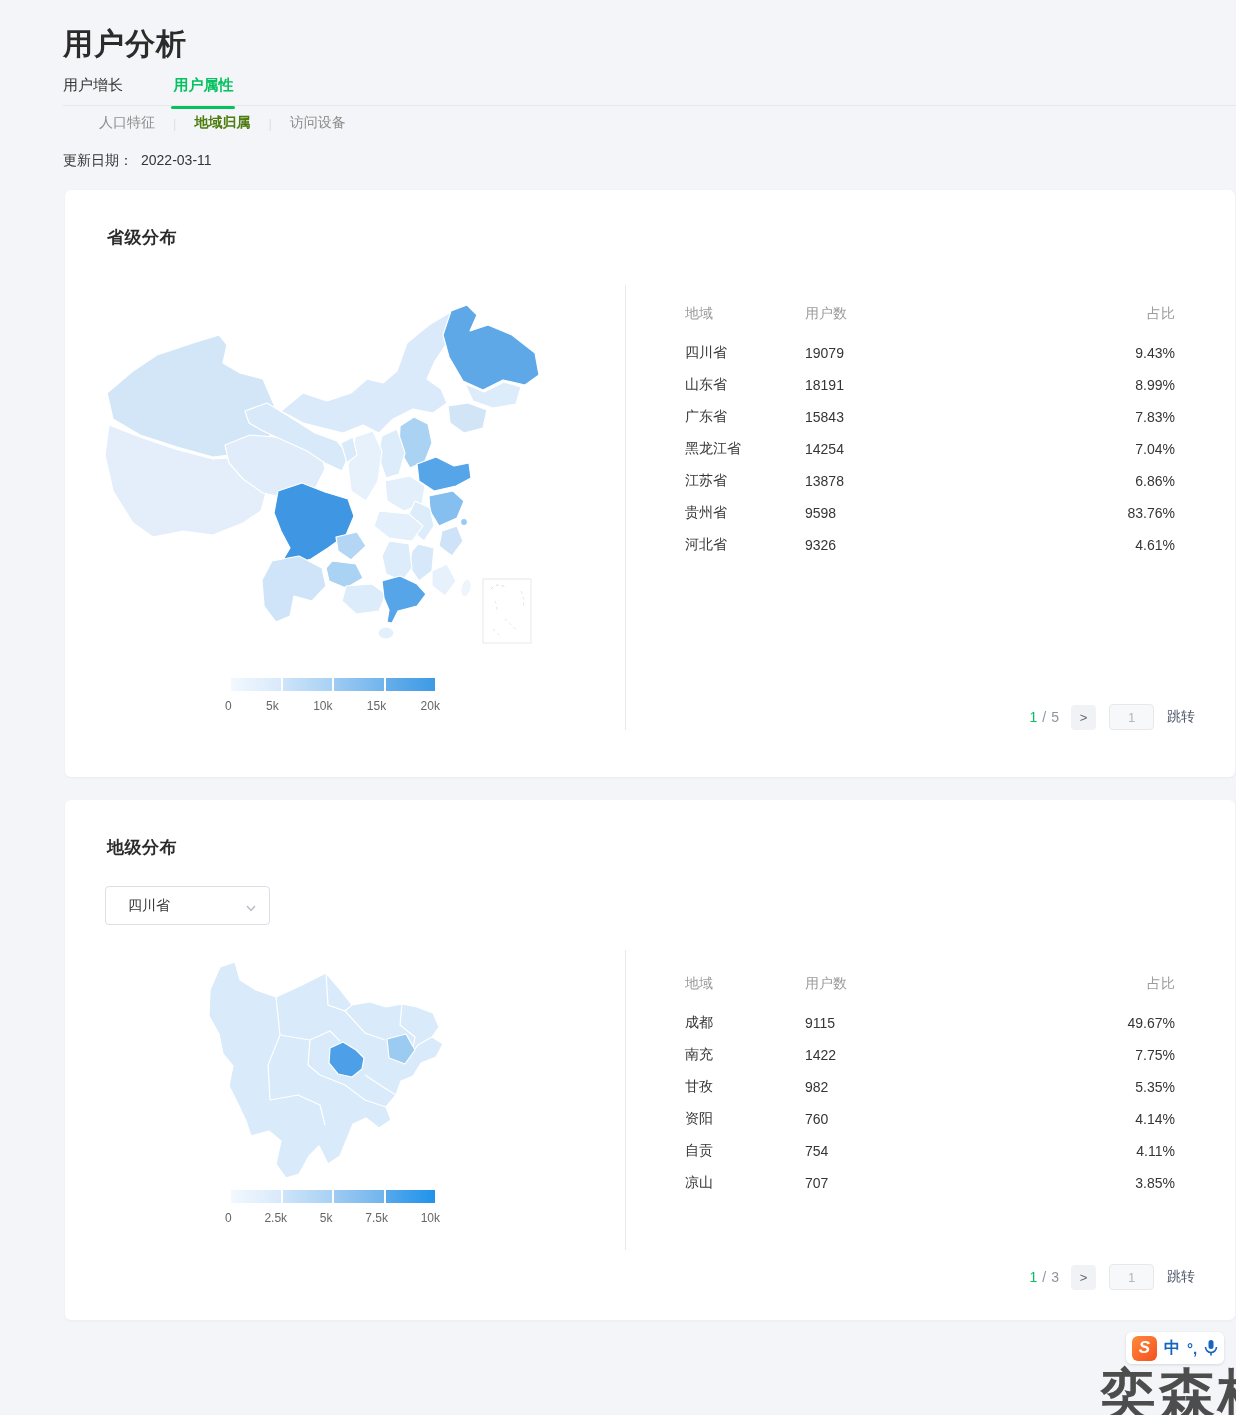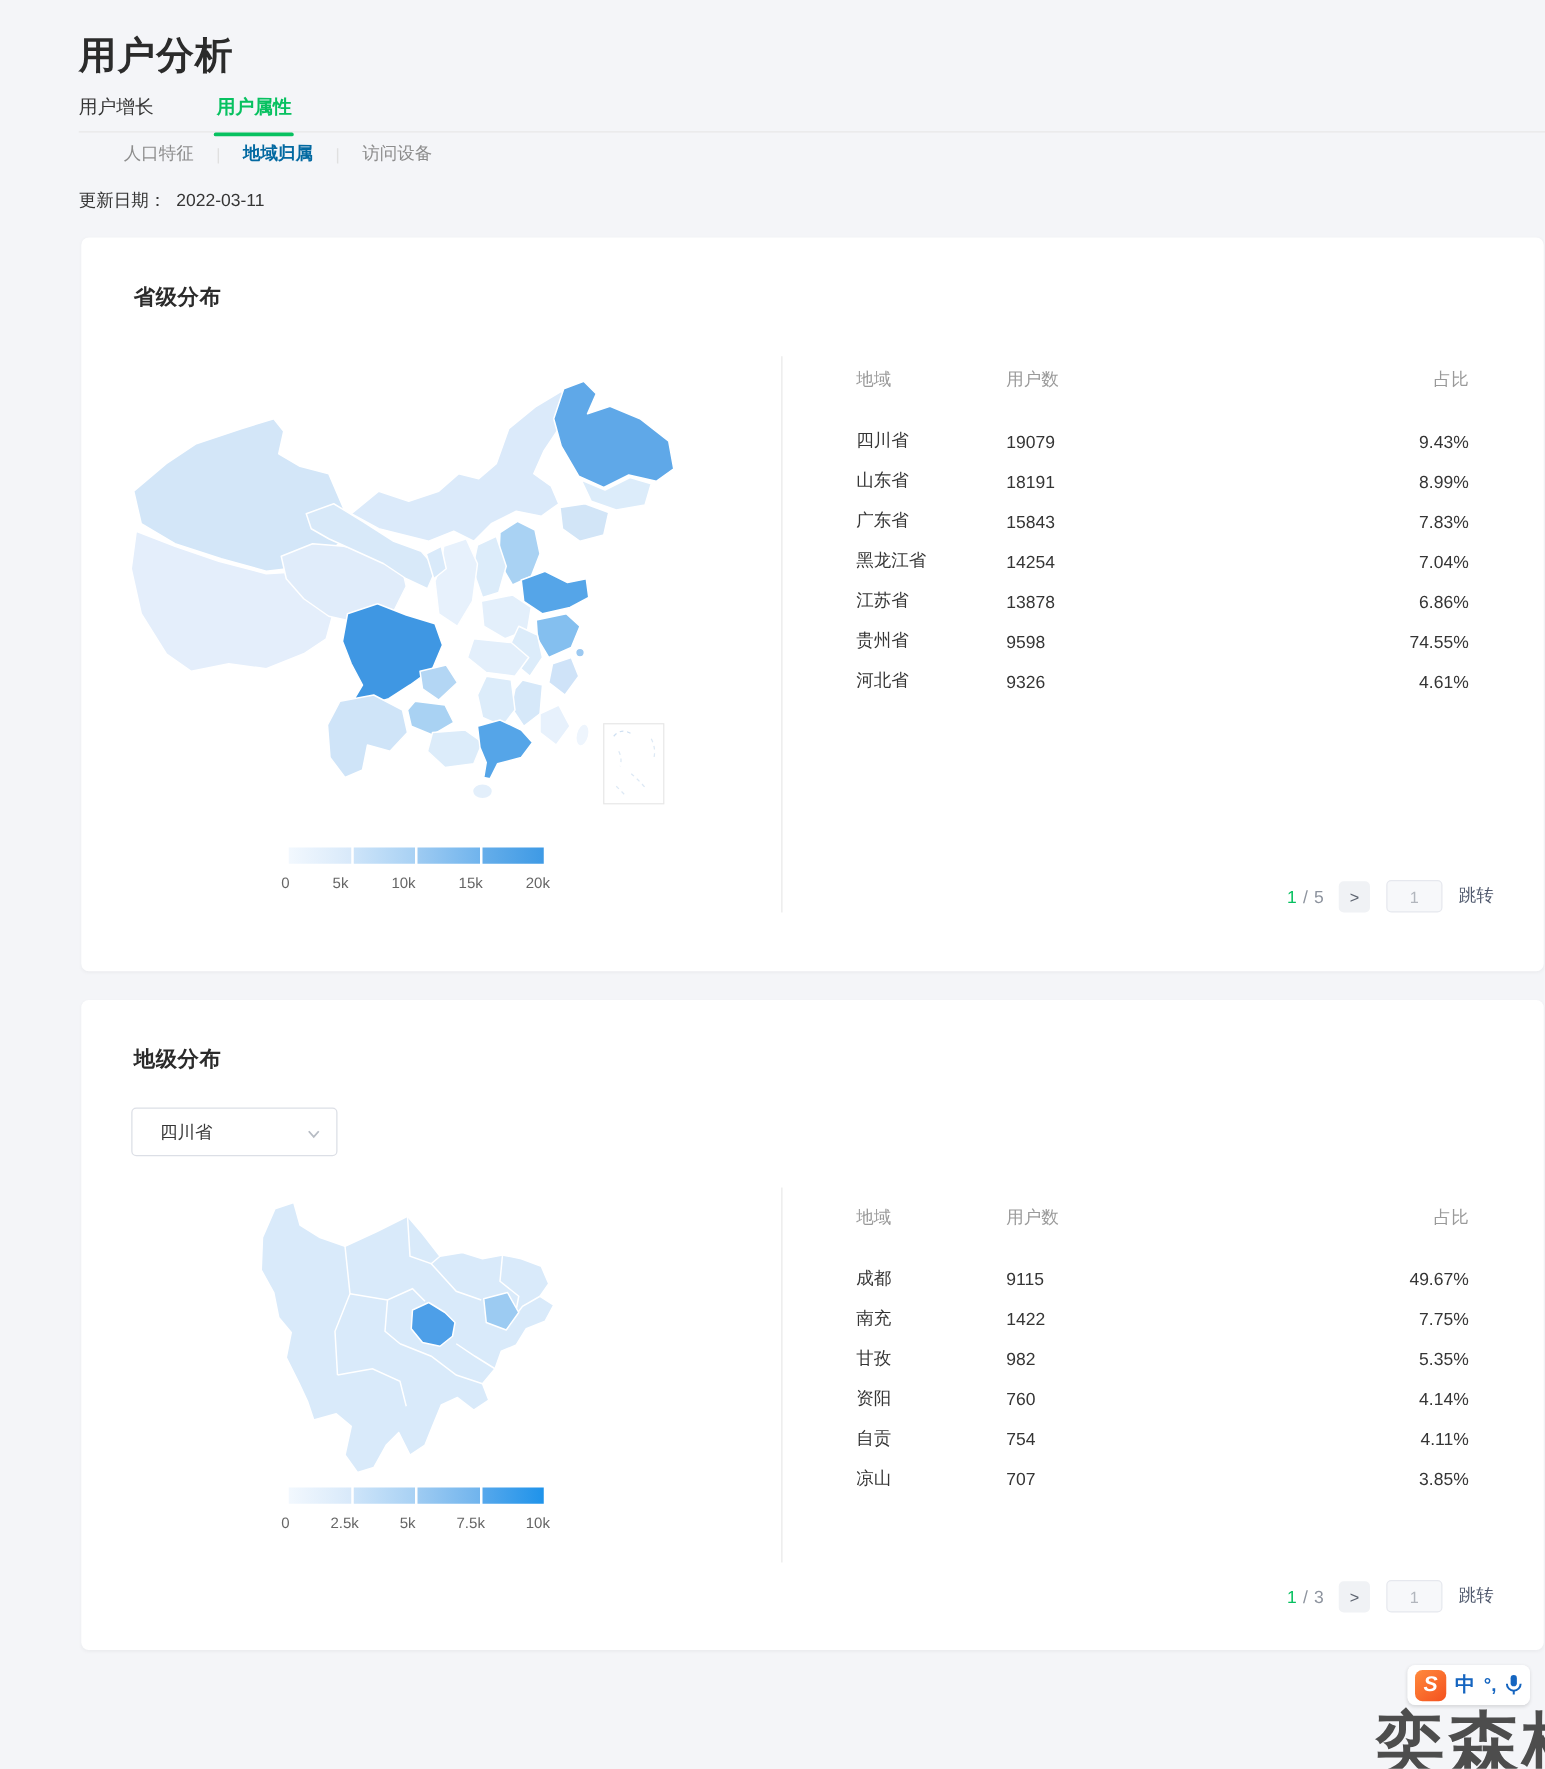--- a/index.html
+++ b/index.html
@@ -9,21 +9,21 @@
     background:#f4f5f8; color:#353535; overflow:hidden; position:relative;
   }
   
   .page-title { position:absolute; left:63px; top:24px; font-size:30px; font-weight:600; color:#2b2b2b; letter-spacing:1px; }
   .tabs-row { position:absolute; left:63px; top:76px; width:1173px; border-bottom:1px solid #e7e7e7; height:30px; }
   .tab { display:inline-block; position:relative; margin-right:46px; font-size:15px; color:#353535; padding-bottom:12px; cursor:pointer; }
   .tab.active { color:#07c160; font-weight:700; }
   .tab.active::after { content:""; position:absolute; left:-2px; right:-2px; bottom:-2px; height:3px; background:#07c160; border-radius:2px; }
   .subtabs-row { position:absolute; left:63px; top:114px; font-size:14px; color:#8d8d8d; display:flex; align-items:center;margin-left:36px; }
   .subtab { cursor:pointer; }
-  .subtab.active { color:#0369a1; font-weight:600; }
+  .subtab.active { color:#4d7c0f; font-weight:600; }
   .subtab-sep { color:#e0e0e0; margin:0 18px; font-size:13px; }
   .update-row { position:absolute; left:63px; top:152px; font-size:14px; color:#353535; }
   .update-row .date { margin-left:8px; }
   
   .card { position:absolute; left:65px; width:1170px; background:#ffffff; border-radius:6px; box-shadow:0 1px 3px rgba(0,0,0,.04); }
   #card1 { top:190px; height:587px; }
   #card2 { top:800px; height:520px; }
   .card-title { position:absolute; left:42px; top:36px; font-size:17px; font-weight:600; color:#2b2b2b; letter-spacing:.5px; }
   .v-divider { position:absolute; left:560px; width:1px; background:#e9e9e9; }
   #card1 .v-divider { top:95px; height:445px; }
@@ -42,21 +42,21 @@
   .s1 { background:linear-gradient(90deg,#f2f8fe,#d8e9fa); }
   .s2 { background:linear-gradient(90deg,#cde4f9,#a8d1f4); }
   .s3 { background:linear-gradient(90deg,#9ecbf2,#70b4ed); }
   .s4 { background:linear-gradient(90deg,#66aeea,#3e9ae5); }
   #card2 .s4 { background:linear-gradient(90deg,#56a8ec,#1f93ea); }
   .legend-ticks { display:flex; justify-content:space-between; width:215px; margin-top:8px; font-size:12px; color:#666; }
   
   .geo-table { position:absolute; left:620px; width:490px; }
   #card1 .geo-table { top:105px; }
   #card2 .geo-table { top:165px; }
-  .t-head { display:flex; height:28px; align-items:flex-start; font-size:14px; color:#9a9a9a; }
+  .t-head { display:flex; height:28px; align-items:flex-end; font-size:14px; color:#9a9a9a; }
   .t-row  { display:flex; height:32px; align-items:center; font-size:14px; color:#353535; }
   .t-head { margin-bottom:14px; }
   .col-region { width:120px; }
   .col-users  { width:150px; }
   .col-pct    { flex:1; text-align:right; }
   
   .pagination { position:absolute; right:40px; display:flex; align-items:center; font-size:14px; }
   #card1 .pagination { top:514px; }
   #card2 .pagination { top:464px; }
   .pg-current { color:#07c160; }
@@ -198,21 +198,21 @@
       <span class="col-pct">7.04%</span>
     </div>
     <div class="t-row">
       <span class="col-region">江苏省</span>
       <span class="col-users">13878</span>
       <span class="col-pct">6.86%</span>
     </div>
     <div class="t-row">
       <span class="col-region">贵州省</span>
       <span class="col-users">9598</span>
-      <span class="col-pct">74.55%</span>
+      <span class="col-pct">83.76%</span>
     </div>
     <div class="t-row">
       <span class="col-region">河北省</span>
       <span class="col-users">9326</span>
       <span class="col-pct">4.61%</span>
     </div>
   </div>
 
   <div class="pagination">
     <span class="pg-current">1</span>

